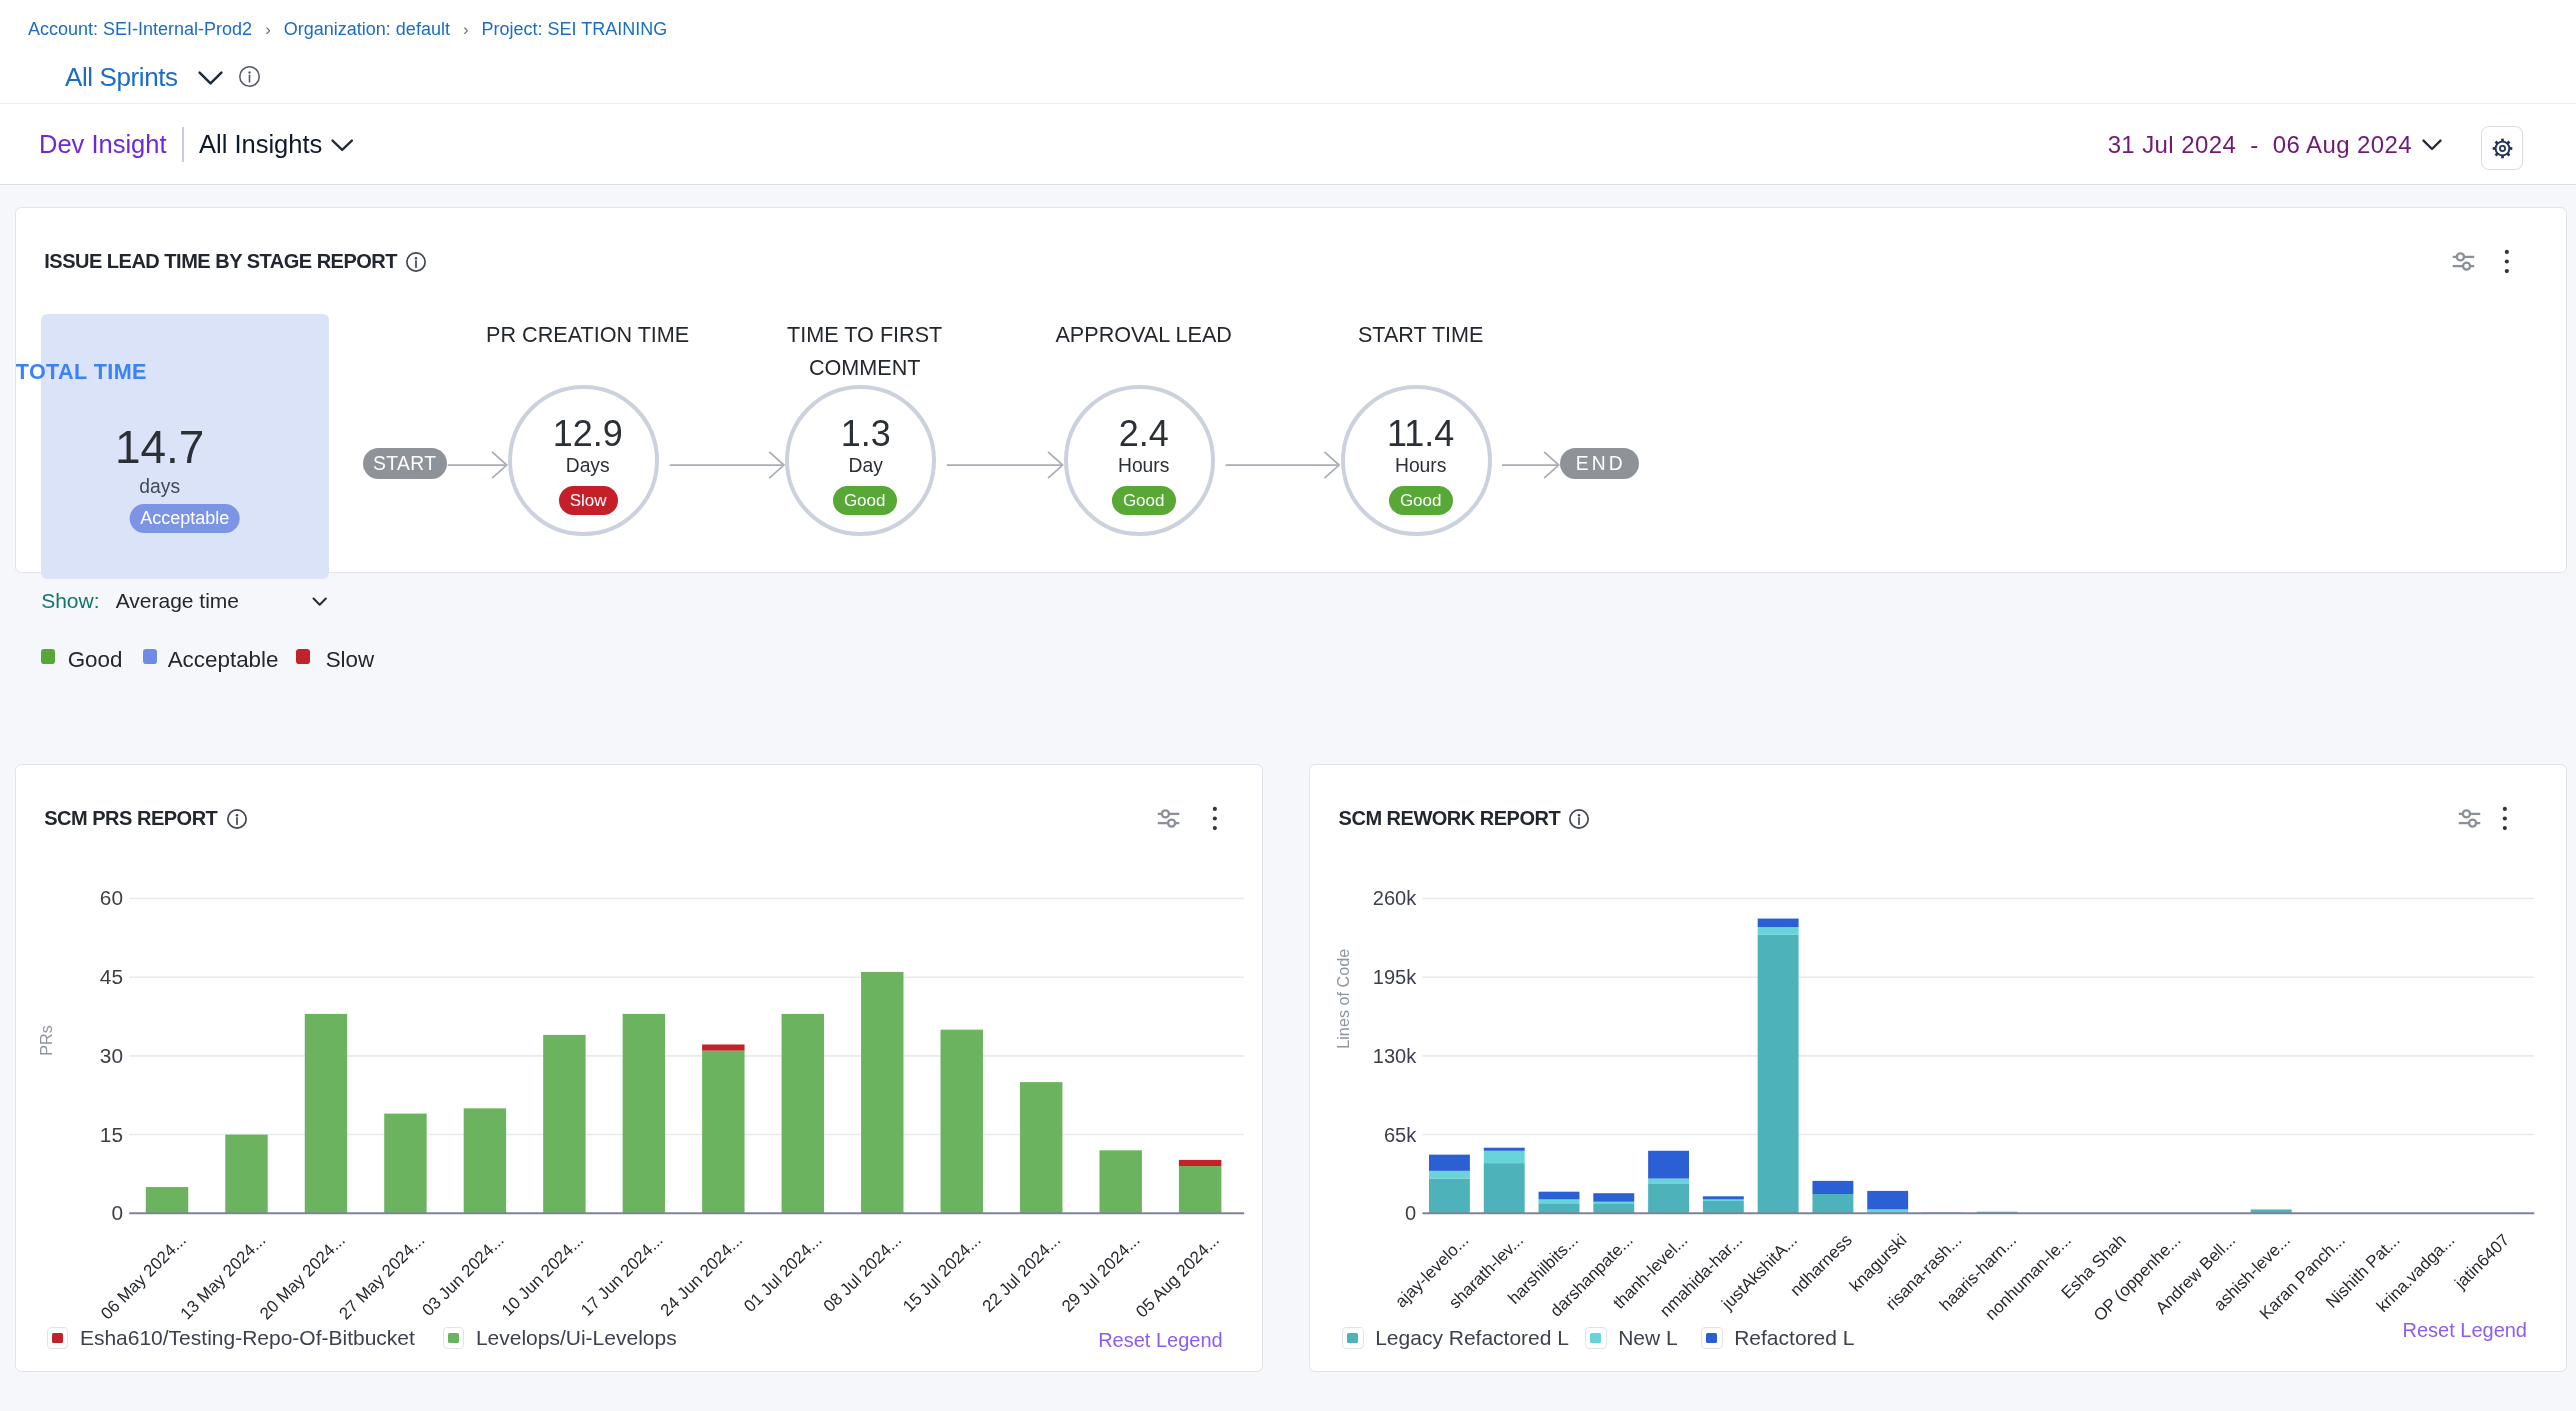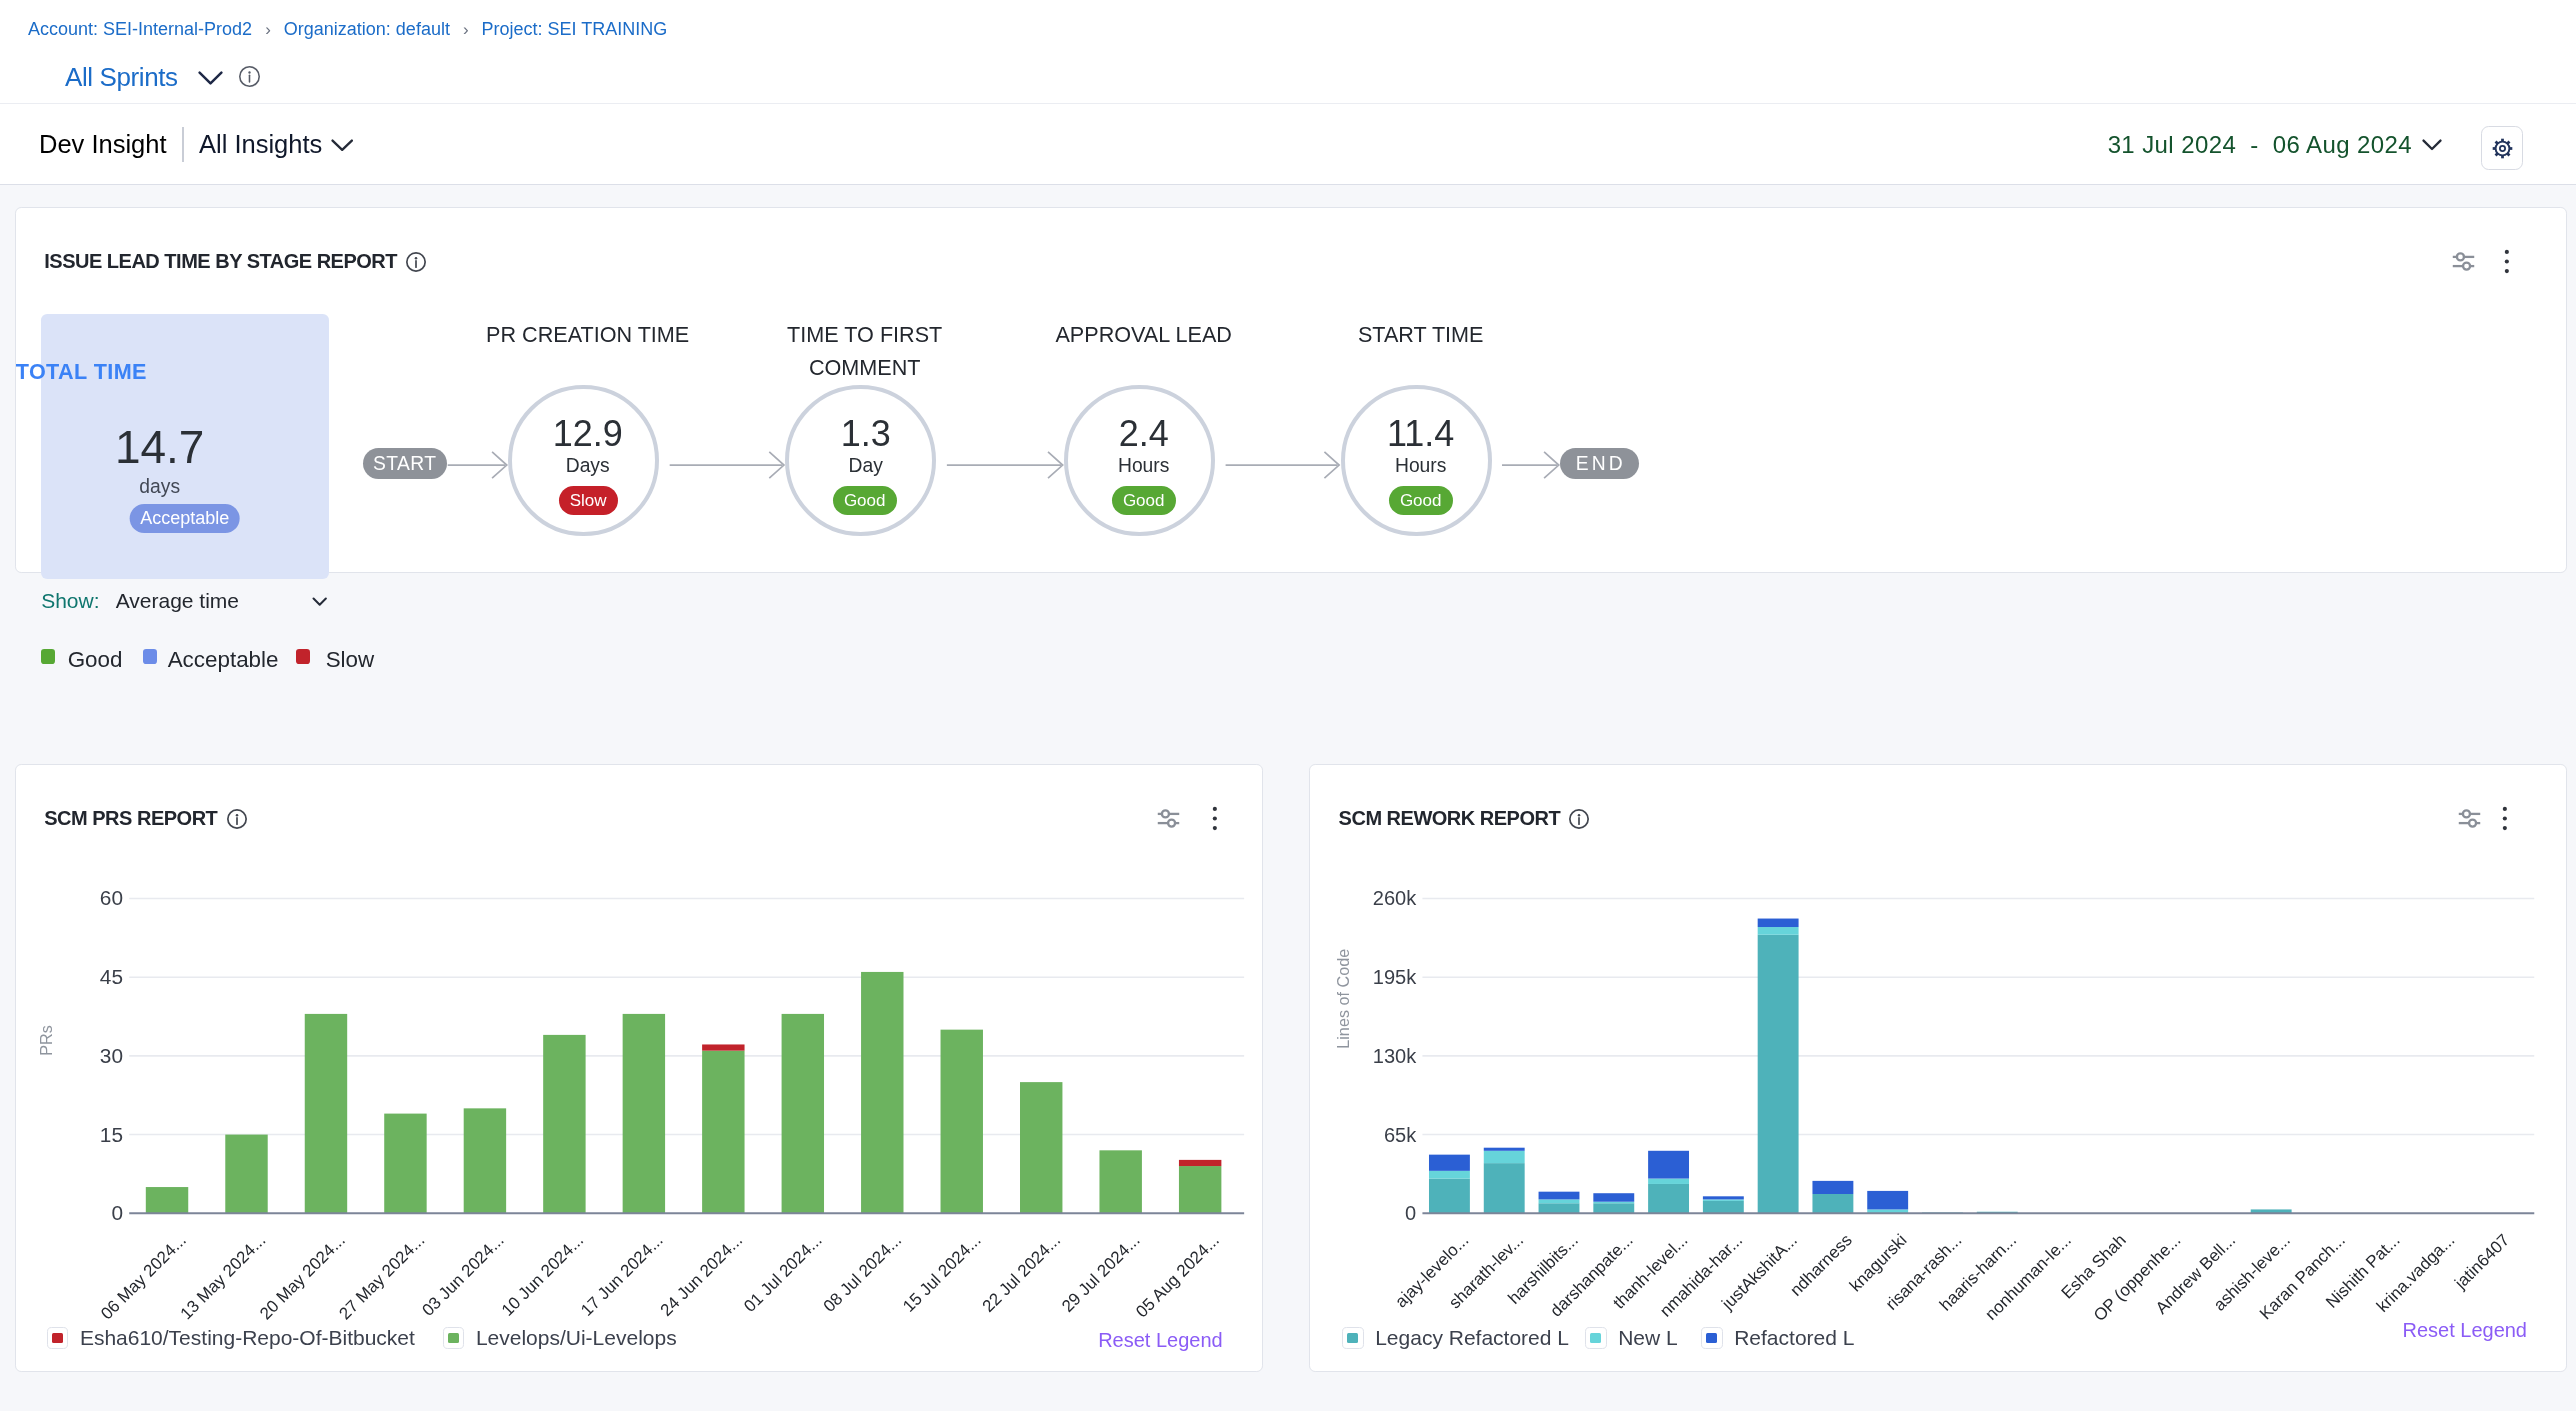--- a/index.html
+++ b/index.html
@@ -2,24 +2,24 @@
 <html style="font-size:12.4px"><head><meta charset="utf-8">
 <style>
 * { margin:0; padding:0; box-sizing:border-box; }
 html,body { width:2576px; height:1412px; font-family:"Liberation Sans",sans-serif; background:#f6f7fa; overflow:hidden; }
 .abs { position:absolute; }
 #header { position:absolute; left:0; top:0; width:2576px; height:185px; background:#fff; border-bottom:1.5px solid #dcdfe8; }
 #row1line { position:absolute; left:0; top:103px; width:2576px; height:0.8px; background:#ebedf2; }
 .crumb { position:absolute; left:28px; top:18.5px; font-size:18px; color:#1b6cc8; }
 .crumb .sep { color:#6b7280; padding:0 13px; font-size:17px; }
 #allsprints { position:absolute; left:65px; top:62px; font-size:26px; letter-spacing:-0.4px; color:#1b6cc8; }
-#devinsight { position:absolute; left:39px; top:130px; font-size:25.5px; color:#000000; }
+#devinsight { position:absolute; left:39px; top:130px; font-size:25.5px; color:#6d28d9; }
 #allinsights { position:absolute; left:199px; top:130px; font-size:25.5px; color:#0f172a; }
 #vdiv { position:absolute; left:182px; top:127px; width:1.5px; height:35px; background:#c9cdd6; }
-#daterange { position:absolute; right:164px; top:131px; font-size:24px; letter-spacing:0.4px; color:#14532d; }
+#daterange { position:absolute; right:164px; top:131px; font-size:24px; letter-spacing:0.4px; color:#701a75; }
 #gearbtn { position:absolute; left:2481px; top:126px; width:42px; height:44px; background:#fff; border:1.5px solid #d8dbe3; border-radius:7.7px; display:flex; align-items:center; justify-content:center; }
 .card { position:absolute; background:#fff; border:0.8px solid #e1e4eb; border-radius:6.2px; }
 .ctitle { position:absolute; left:28.6px; top:42px; font-size:20px; font-weight:bold; color:#22262e; letter-spacing:-0.5px; display:flex; align-items:center; gap:9.3px; }
 .sliders { position:absolute; }
 .dots { position:absolute; }
 #bluebox { position:absolute; left:25.5px; top:106px; width:288px; height:265px; background:#dbe3f8; border-radius:6.2px; text-align:center; }
 #tt { position:absolute; left:0; width:288px; top:151px; font-size:21.6px; font-weight:bold; color:#3b82f6; letter-spacing:0.4px; text-align:left; }
 #bigval { position:absolute; left:0; width:288px; top:212px; font-size:46px; font-weight:500; color:#2b3036; text-align:center; }
 #daysu { position:absolute; left:0; width:288px; top:268px; font-size:19.3px; color:#424855; text-align:center; }
 #accpill { position:absolute; top:296px; transform:translateX(-50%); left:169px; height:28.6px; line-height:28.6px; padding:0 10.8px; background:#7b95e4; border-radius:14.7px; color:#fff; font-size:18px; }

